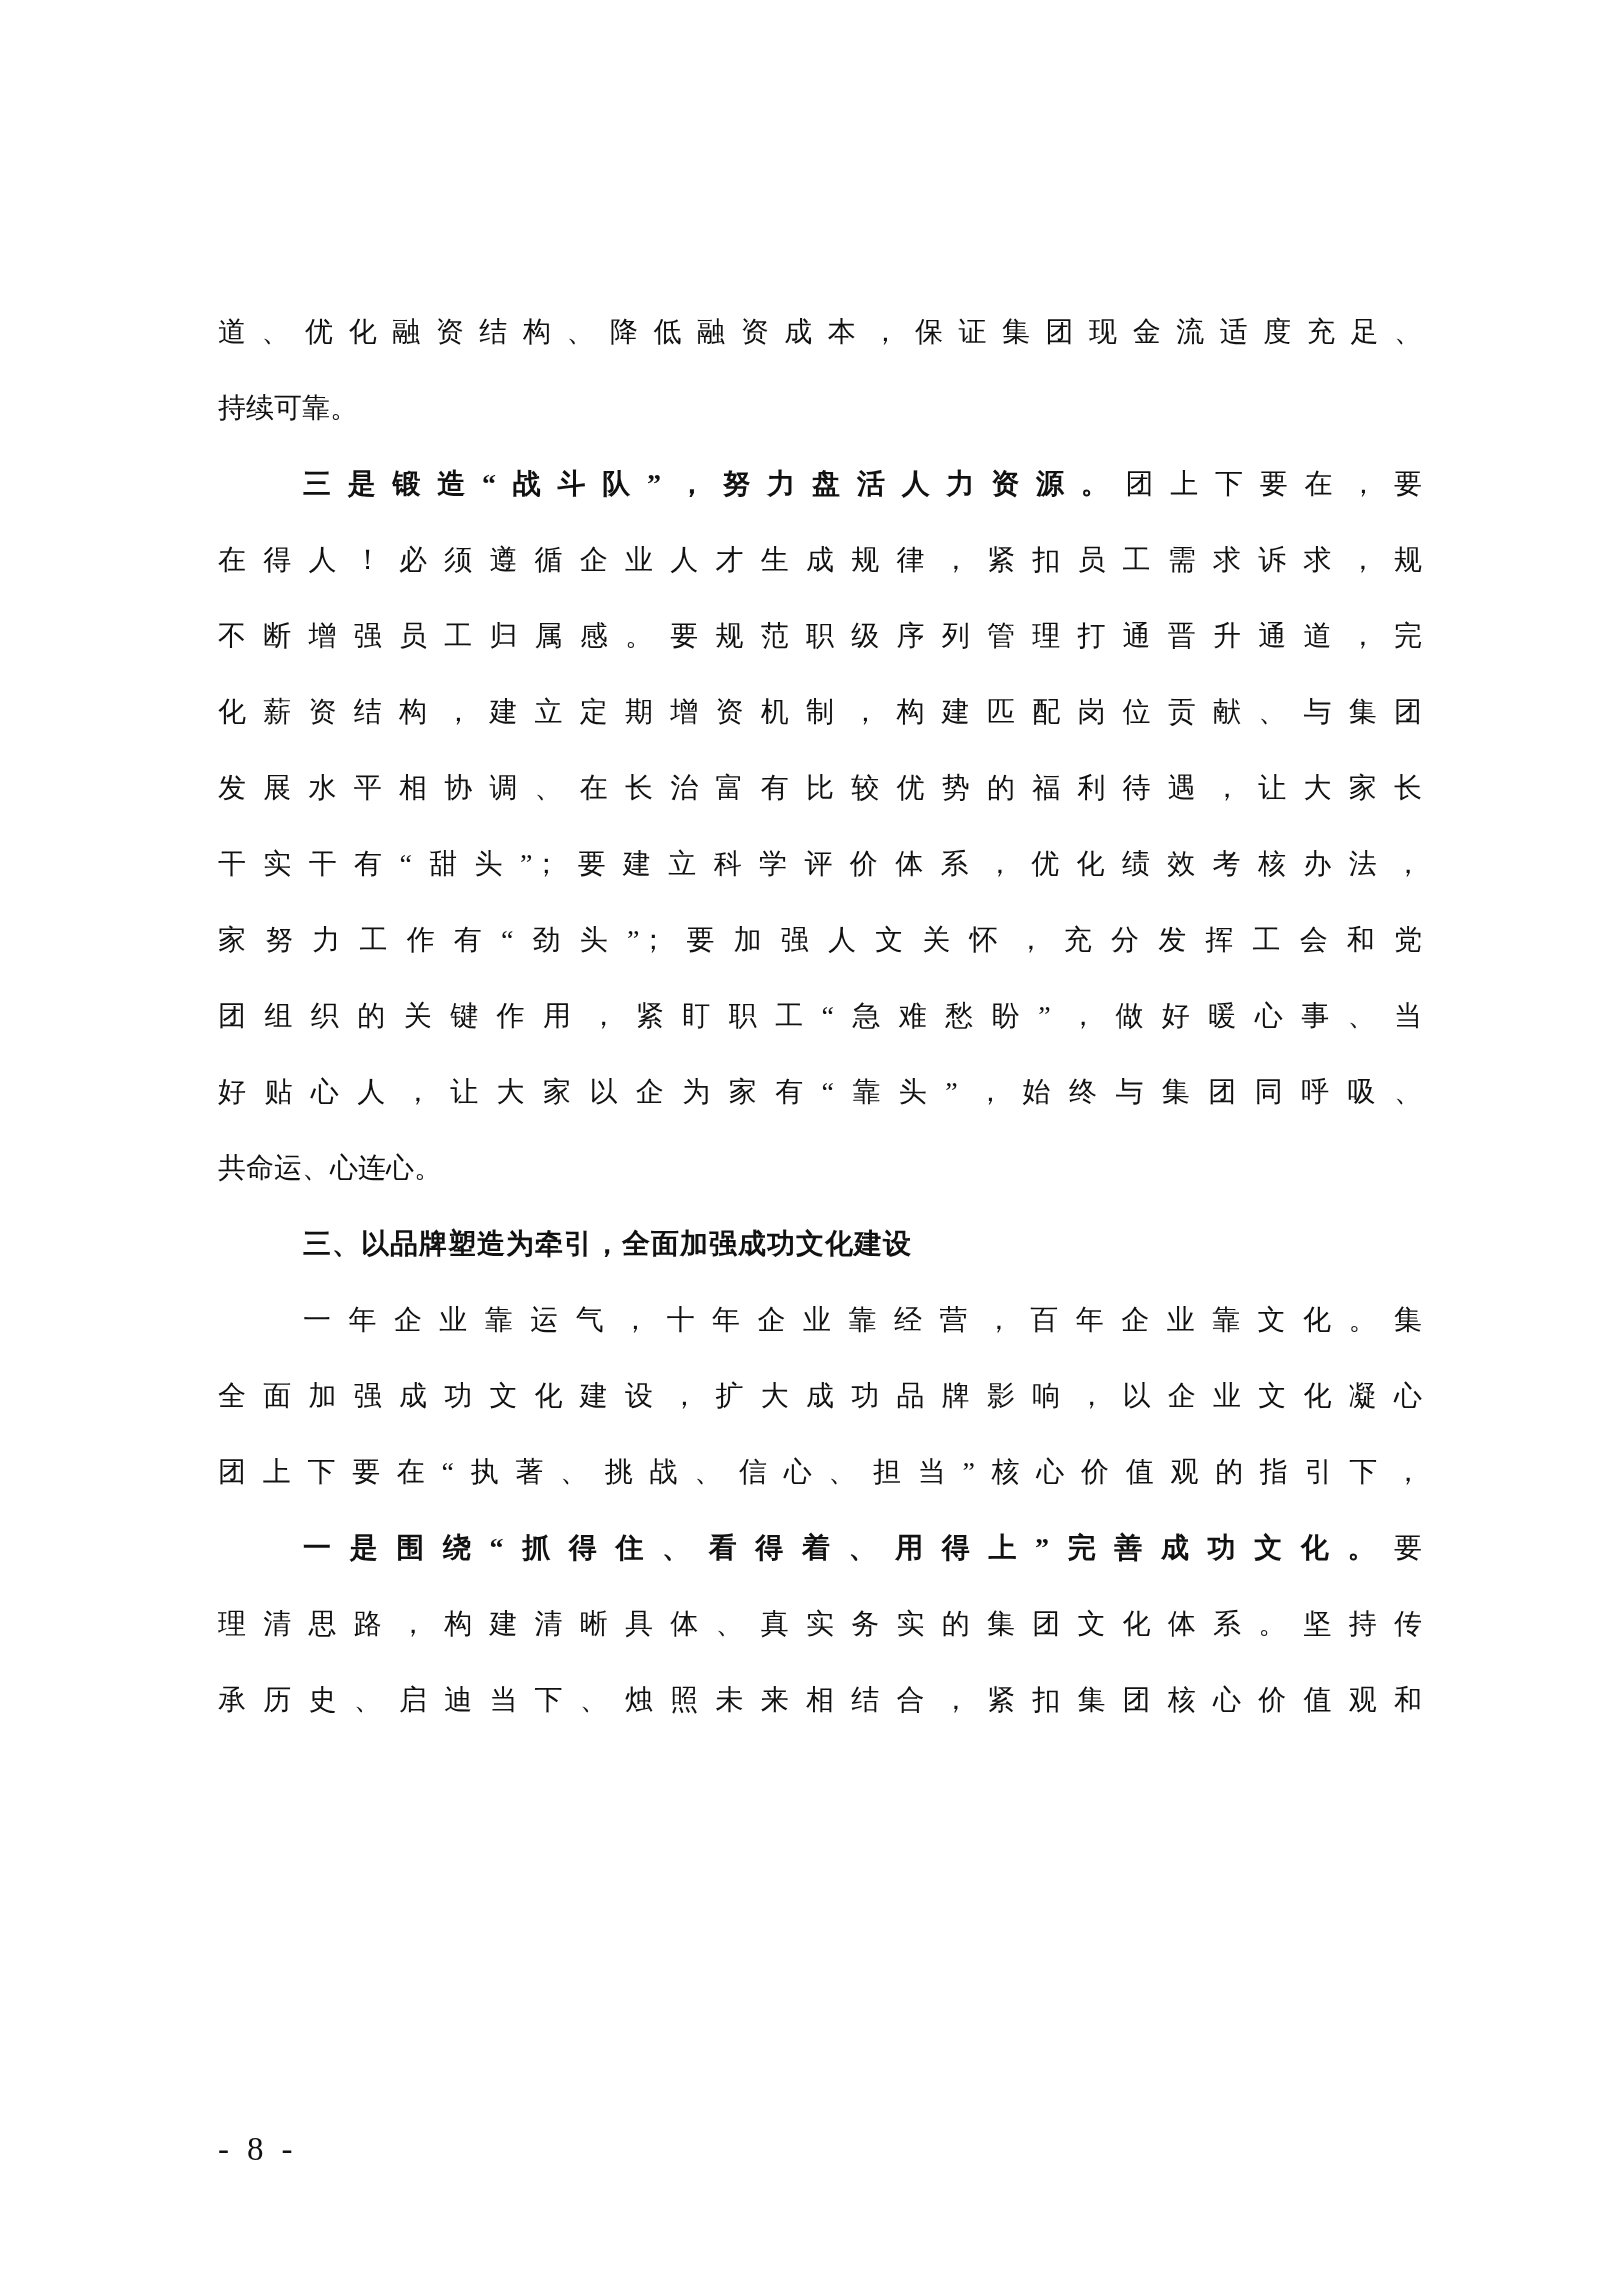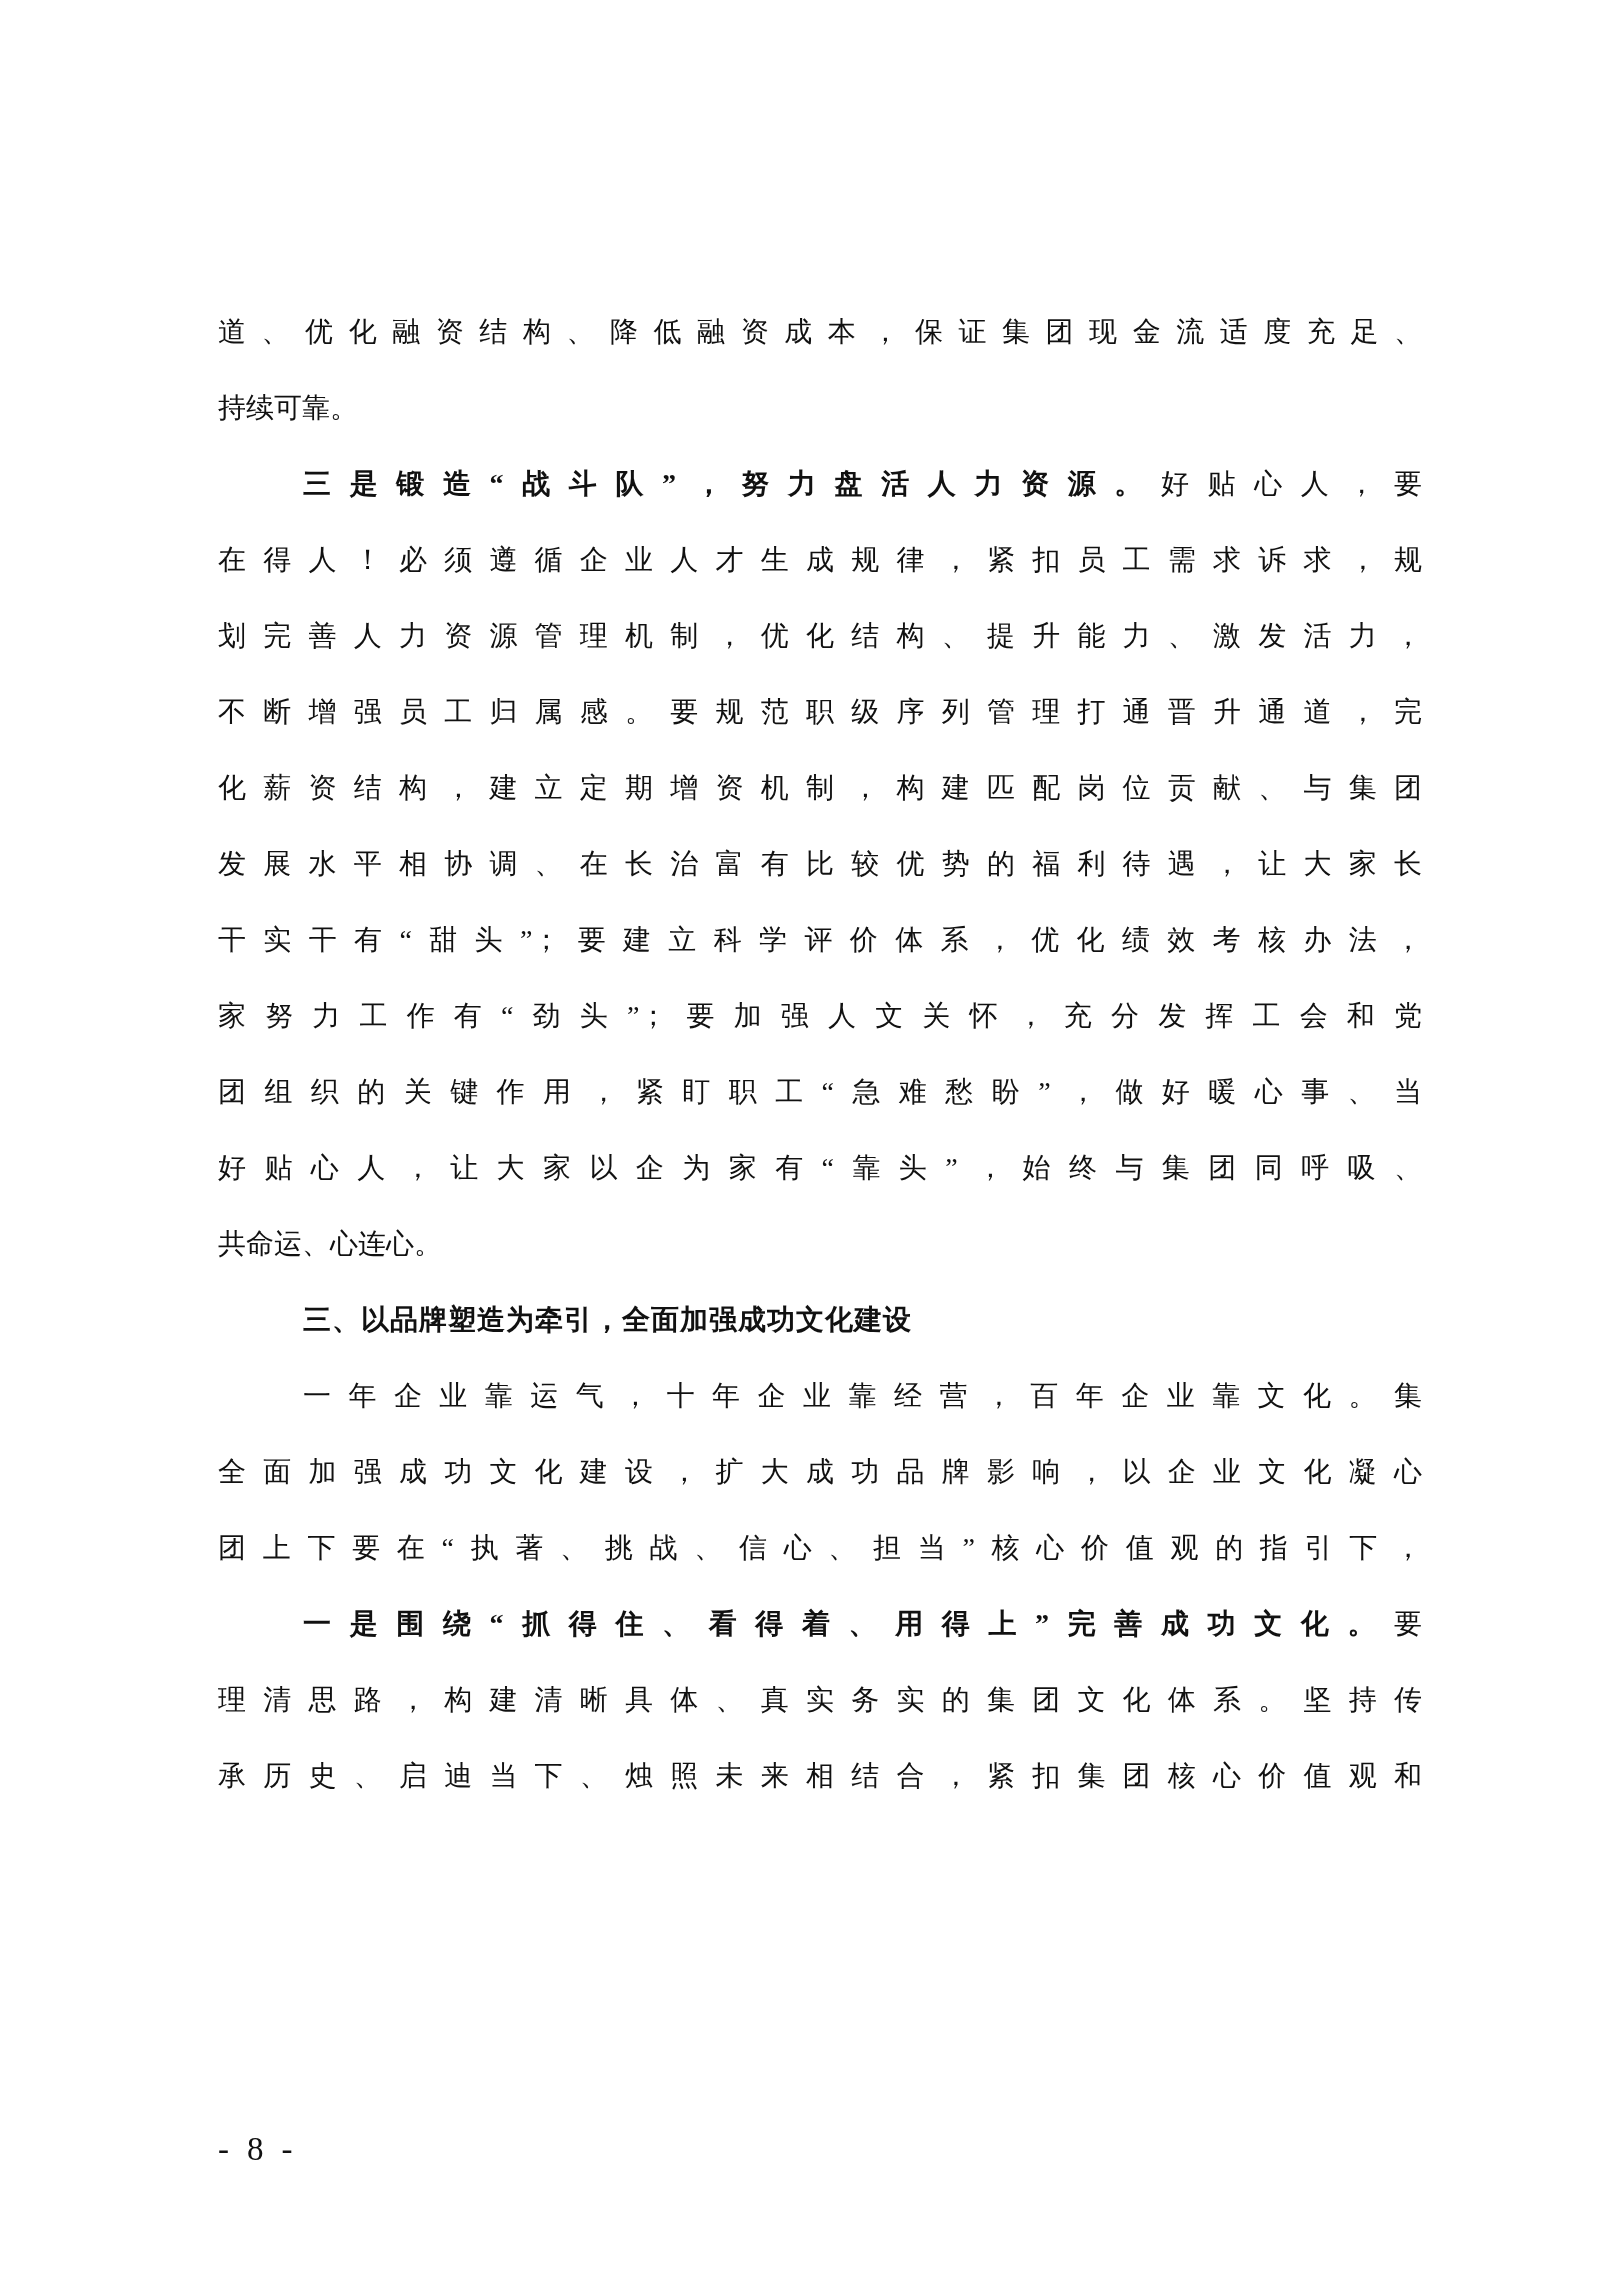--- a/index.html
+++ b/index.html
@@ -67,23 +67,22 @@
     font-family: "Liberation Serif", "DejaVu Serif", serif;
   }
 </style>
 </head>
 <body>
 
 <div class="page">
   <div class="content" id="content-block">
       <div class="line fill"><span class="seg-normal">道、优化融资结构、降低融资成本，保证集团现金流适度充足、</span></div>
       <div class="line"><span class="seg-normal">持续可靠。</span></div>
-      <div class="line fill indent"><span class="seg-bold">三是锻造“战斗队”，努力盘活人力资源。</span><span class="seg-normal">好贴心人，要</span></div>
+      <div class="line fill indent"><span class="seg-bold">三是锻造“战斗队”，努力盘活人力资源。</span><span class="seg-normal">团上下要在，要</span></div>
       <div class="line fill"><span class="seg-normal">在得人！必须遵循企业人才生成规律，紧扣员工需求诉求，规</span></div>
-      <div class="line fill"><span class="seg-normal">划完善人力资源管理机制，优化结构、提升能力、激发活力，</span></div>
       <div class="line fill"><span class="seg-normal">不断增强员工归属感。要规范职级序列管理打通晋升通道，完</span></div>
       <div class="line fill"><span class="seg-normal">化薪资结构，建立定期增资机制，构建匹配岗位贡献、与集团</span></div>
       <div class="line fill"><span class="seg-normal">发展水平相协调、在长治富有比较优势的福利待遇，让大家长</span></div>
       <div class="line fill"><span class="seg-normal">干实干有“甜头”；要建立科学评价体系，优化绩效考核办法，</span></div>
       <div class="line fill"><span class="seg-normal">家努力工作有“劲头”；要加强人文关怀，充分发挥工会和党</span></div>
       <div class="line fill"><span class="seg-normal">团组织的关键作用，紧盯职工“急难愁盼”，做好暖心事、当</span></div>
       <div class="line fill"><span class="seg-normal">好贴心人，让大家以企为家有“靠头”，始终与集团同呼吸、</span></div>
       <div class="line"><span class="seg-normal">共命运、心连心。</span></div>
       <div class="line indent"><span class="seg-heading">三、以品牌塑造为牵引，全面加强成功文化建设</span></div>
       <div class="line fill indent"><span class="seg-normal">一年企业靠运气，十年企业靠经营，百年企业靠文化。集</span></div>

